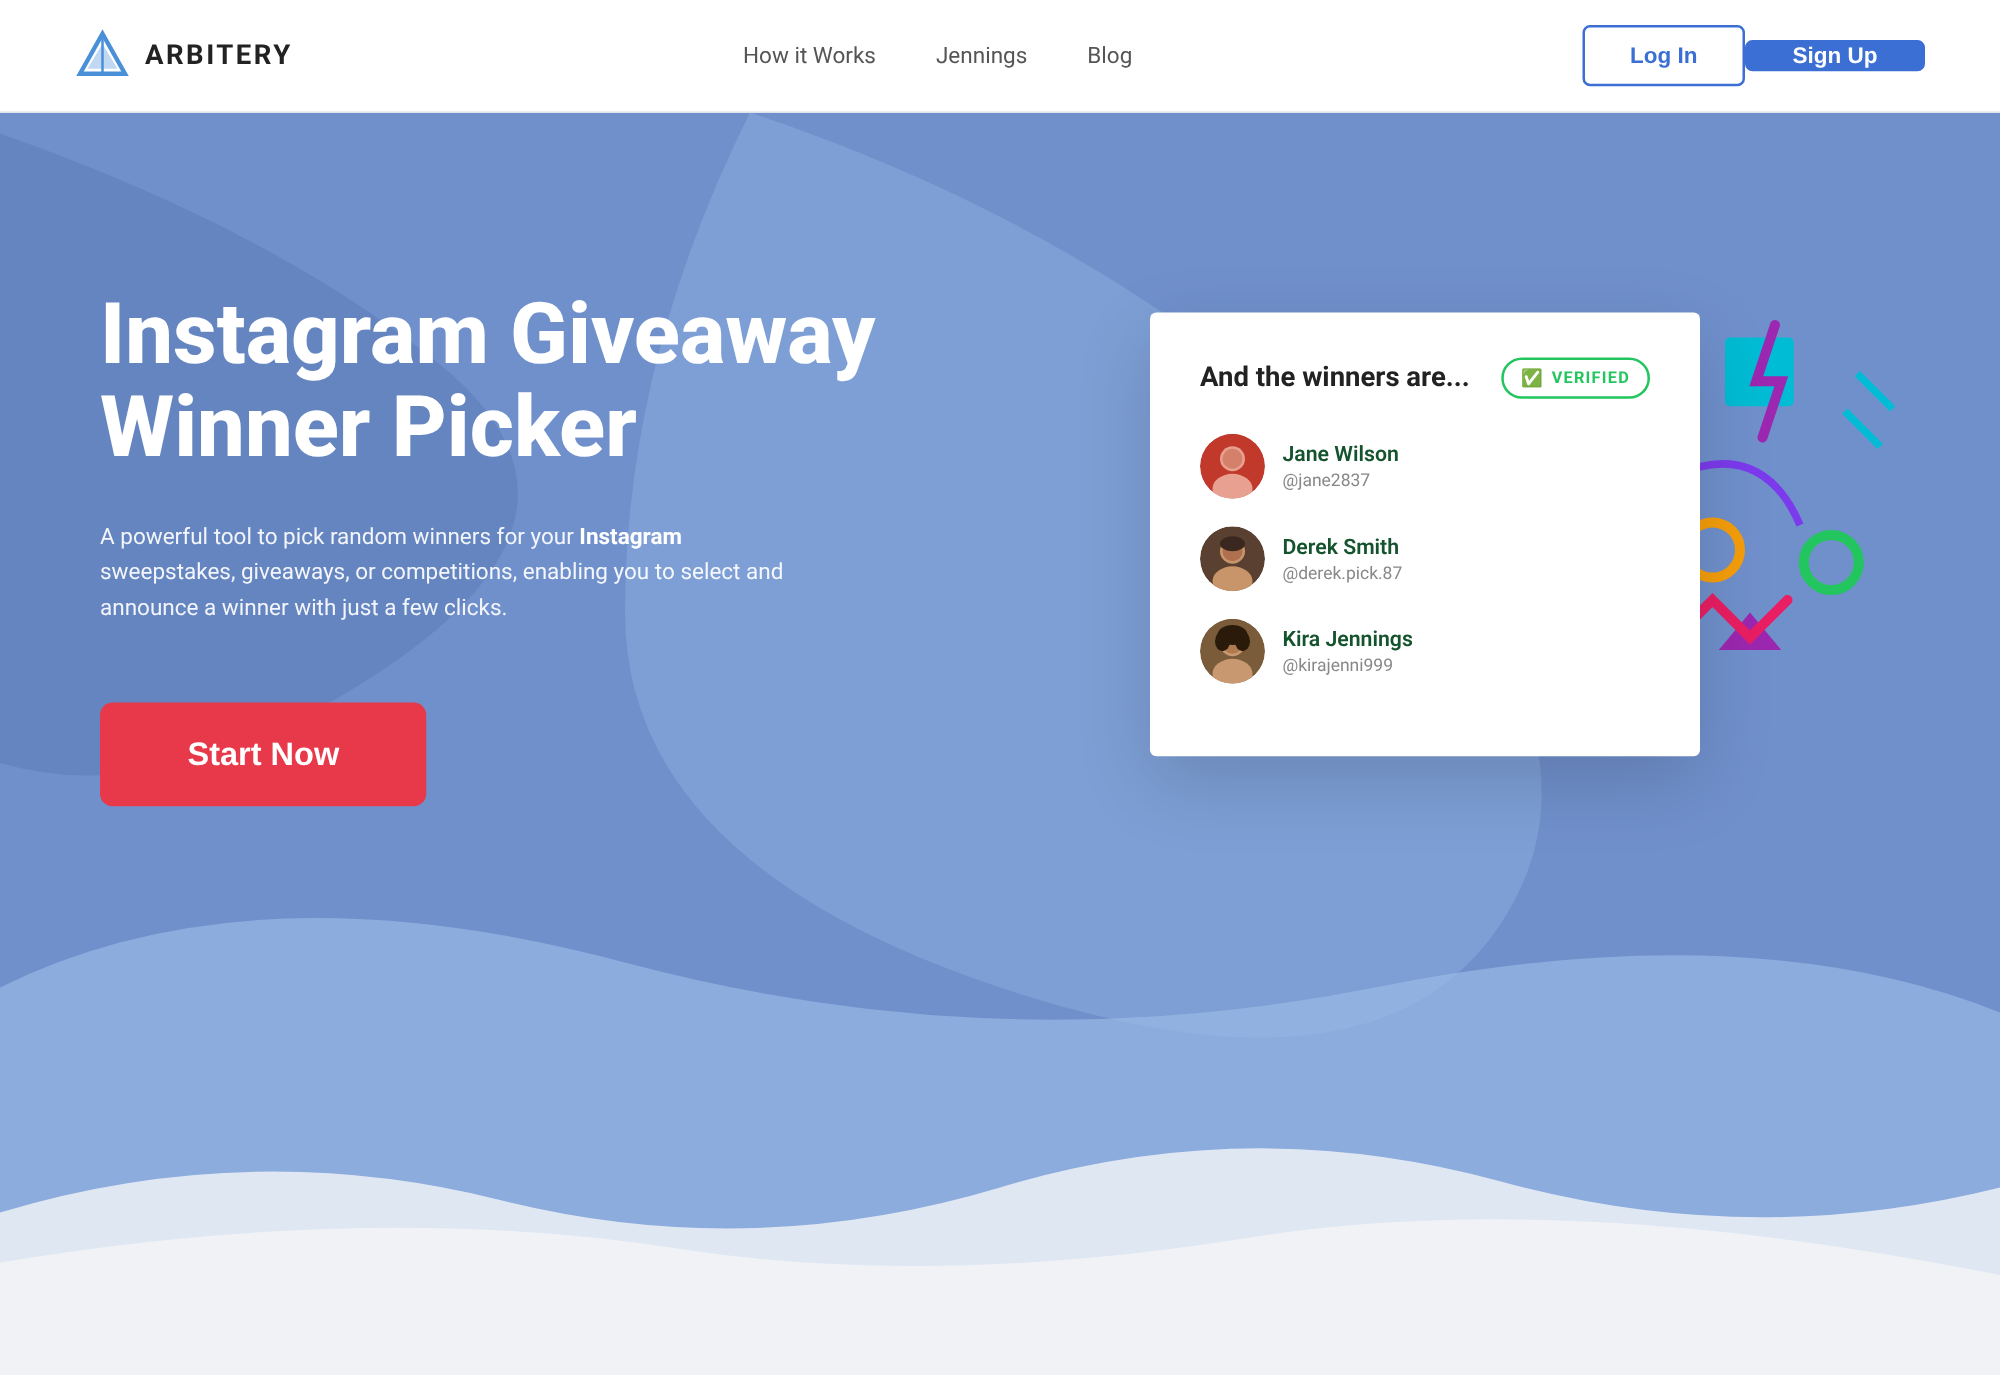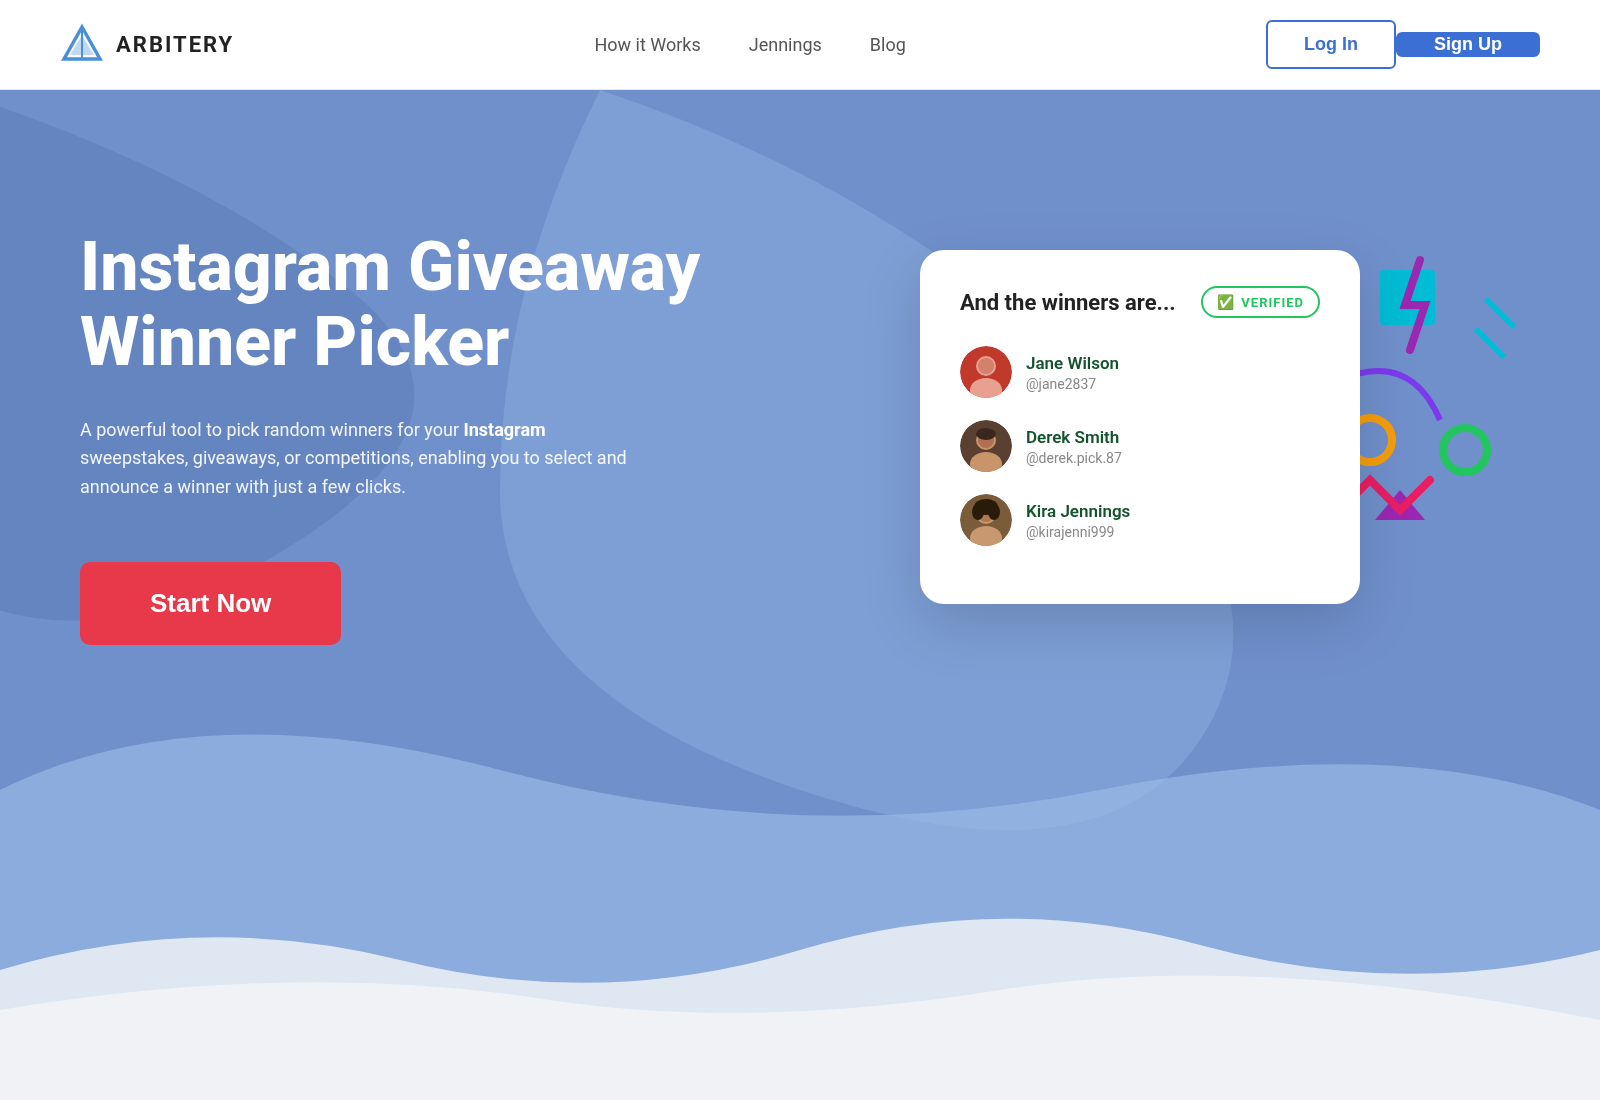--- a/index.html
+++ b/index.html
@@ -157,21 +157,21 @@
       display: flex;
       justify-content: center;
       align-items: flex-start;
       padding-top: 60px;
       position: relative;
     }
 
     
     .winners-card {
       background: #fff;
-      border-radius: 24px;
+      border-radius: 5px;
       padding: 36px 40px;
       width: 440px;
       box-shadow: 0 20px 60px rgba(0,0,0,0.15);
       position: relative;
       z-index: 5;
     }
 
     .winners-card-header {
       display: flex;
       align-items: center;

